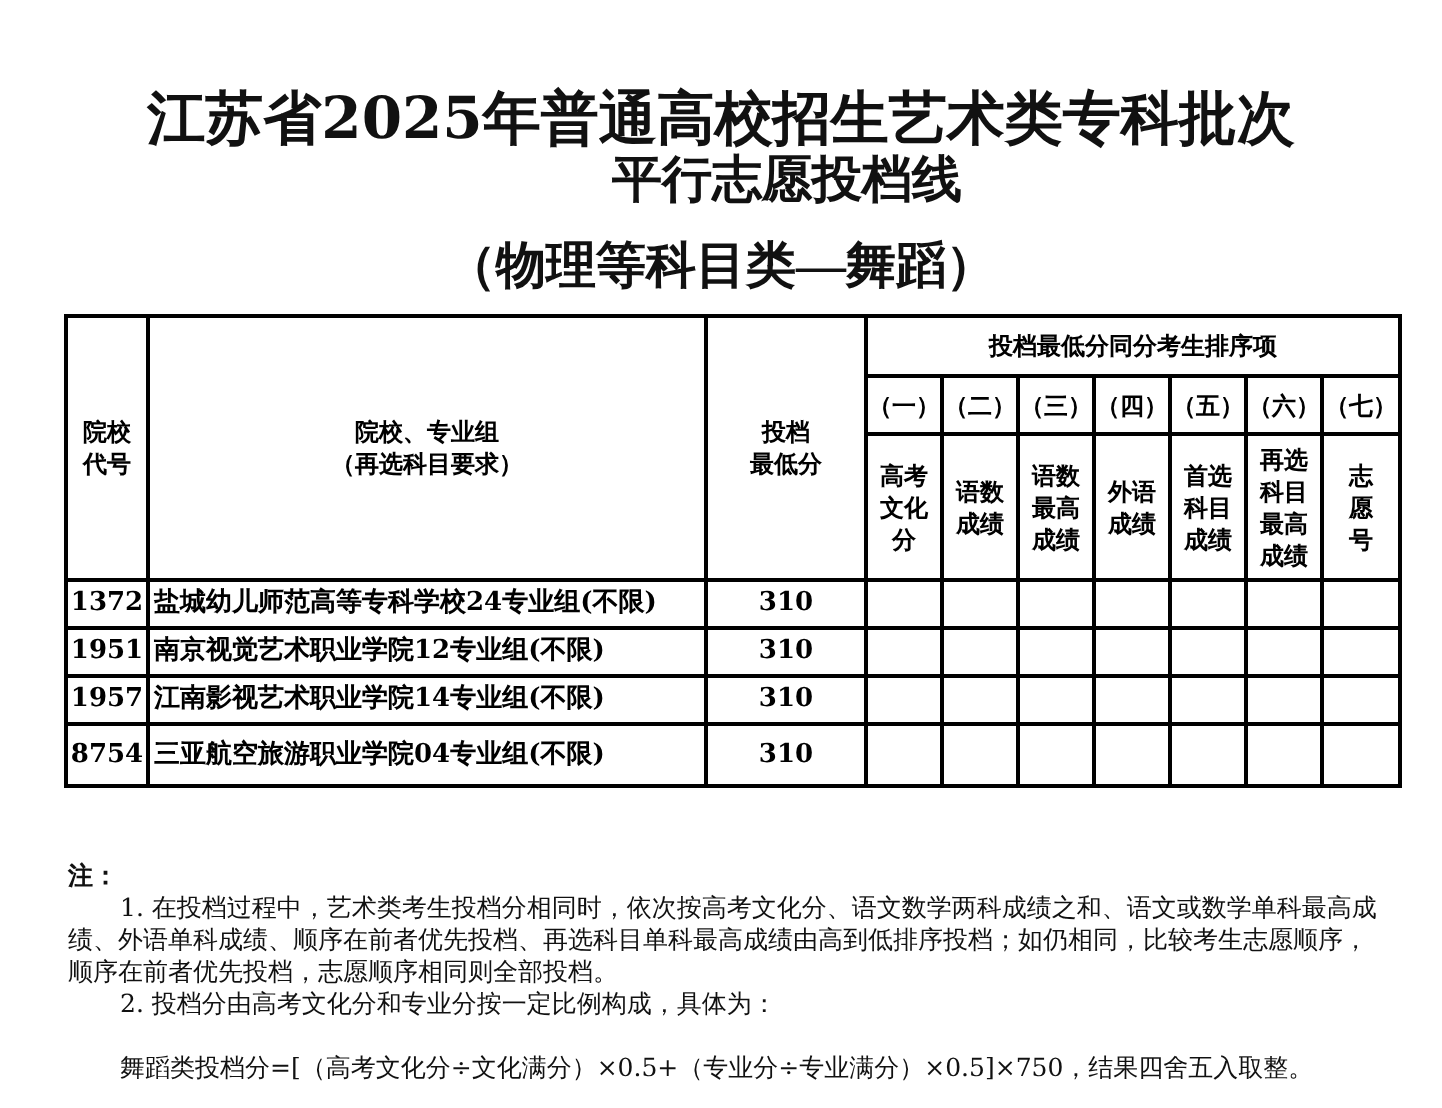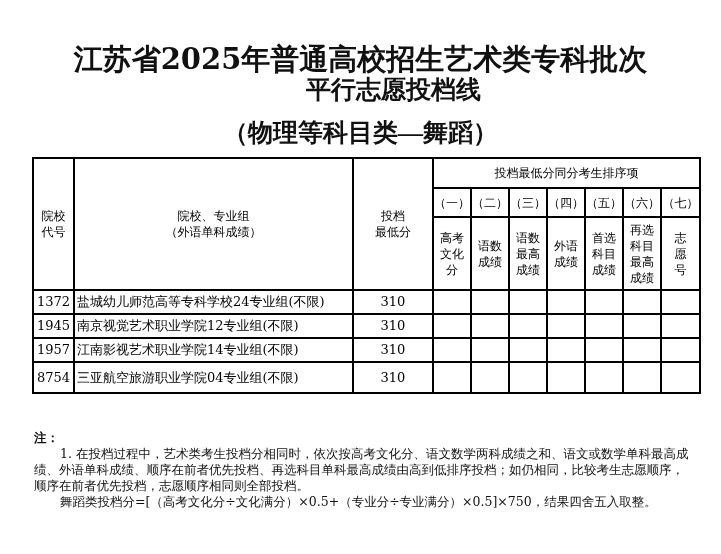--- a/index.html
+++ b/index.html
@@ -4,46 +4,46 @@
 <style>
   html, body { margin:0; padding:0; background:#ffffff; }
   body { width:721px; height:554px; position:relative; overflow:hidden; color:#000; }
   .title { position:absolute; left:0; width:721px; text-align:center;
     font-family:"DejaVu Serif", "Liberation Serif", serif; font-weight:bold; color:#111; }
   .t1 { top:40px; font-size:29px; letter-spacing:0px; }
   .t2 { top:73px; font-size:25px;padding-left:33px; }
   .t3 { top:116px; font-size:25px;font-family:Liberation Serif, serif; }
   table.grid { position:absolute; left:32px; top:157px; border-collapse:collapse;
     font-family:"DejaVu Sans", "Liberation Sans", sans-serif; font-size:12px; }
-  table.grid td { border:2px solid #000; padding:0; text-align:center; vertical-align:middle; line-height:16px; }
+  table.grid td { border:2px solid #000; padding:0; text-align:center; vertical-align:middle; line-height:16px;font-weight:bold; }
   .body-cell { font-family:"DejaVu Serif", "Liberation Serif", serif; font-size:13px; }
   .left { text-align:left !important; padding-left:2px !important;margin-top:33px; }
   .notes { position:absolute; left:34px; top:430px; width:660px;
     font-family:"DejaVu Serif", "Liberation Serif", serif; font-size:12.5px; line-height:16px; color:#111; }
   .notes .head { font-weight:bold; font-family:"DejaVu Sans", "Liberation Sans", sans-serif; }
   .ind { text-indent:26px; }
-  .ind2 { padding-left:26px; }
+  .ind2 { padding-left:26px;margin-top:16px; }
 </style>
 </head>
 <body>
 
 <div class="title t1">江苏省2025年普通高校招生艺术类专科批次</div>
 <div class="title t2">平行志愿投档线</div>
 <div class="title t3">（物理等科目类—舞蹈）</div>
 
 <table class="grid">
   <tbody>
       <tr style="height:30px">
     <td rowspan="3" style="width:39px">
       <span style="white-space:pre-line">院校
 代号</span>
     </td>
     <td rowspan="3" style="width:277px">
       <div>院校、专业组</div>
-      <div>（外语单科成绩）</div>
+      <div>（再选科目要求）</div>
     </td>
     <td rowspan="3" style="width:78px">
       <div>投档</div>
       <div>最低分</div>
     </td>
     <td colspan="7">投档最低分同分考生排序项</td>
   </tr>
   <tr style="height:29px">
     <td style="width:36px">（一）</td>
     <td style="width:36px">（二）</td>
@@ -82,21 +82,21 @@
     <td class="body-cell">310</td>
     <td></td>
         <td></td>
         <td></td>
         <td></td>
         <td></td>
         <td></td>
         <td></td>
   </tr>
   <tr style="height:24px">
-    <td class="body-cell">1945</td>
+    <td class="body-cell">1951</td>
     <td class="body-cell left">南京视觉艺术职业学院12专业组(不限)</td>
     <td class="body-cell">310</td>
     <td></td>
         <td></td>
         <td></td>
         <td></td>
         <td></td>
         <td></td>
         <td></td>
   </tr>
@@ -125,14 +125,15 @@
         <td></td>
   </tr>
 </tbody>
   </table>
 
 <div class="notes">
   <div class="head">注：</div>
   <div class="ind">
     <span>1. 在投档过程中，艺术类考生投档分相同时，依次按高考文化分、语文数学两科成绩之和、语文或数学单科</span><span>最高成绩、外语单科成绩、顺序在前者优先投档、再选科目单科最高成绩由高到低排序投档；如仍相同，比较考生</span><span>志愿顺序，顺序在前者优先投档，志愿顺序相同则全部投档。</span>
   </div>
+  <div class="ind">2. 投档分由高考文化分和专业分按一定比例构成，具体为：</div>
   <div class="ind2">舞蹈类投档分=[（高考文化分÷文化满分）×0.5+（专业分÷专业满分）×0.5]×750，结果四舍五入取整。</div>
 </div>
 
 </body></html>

